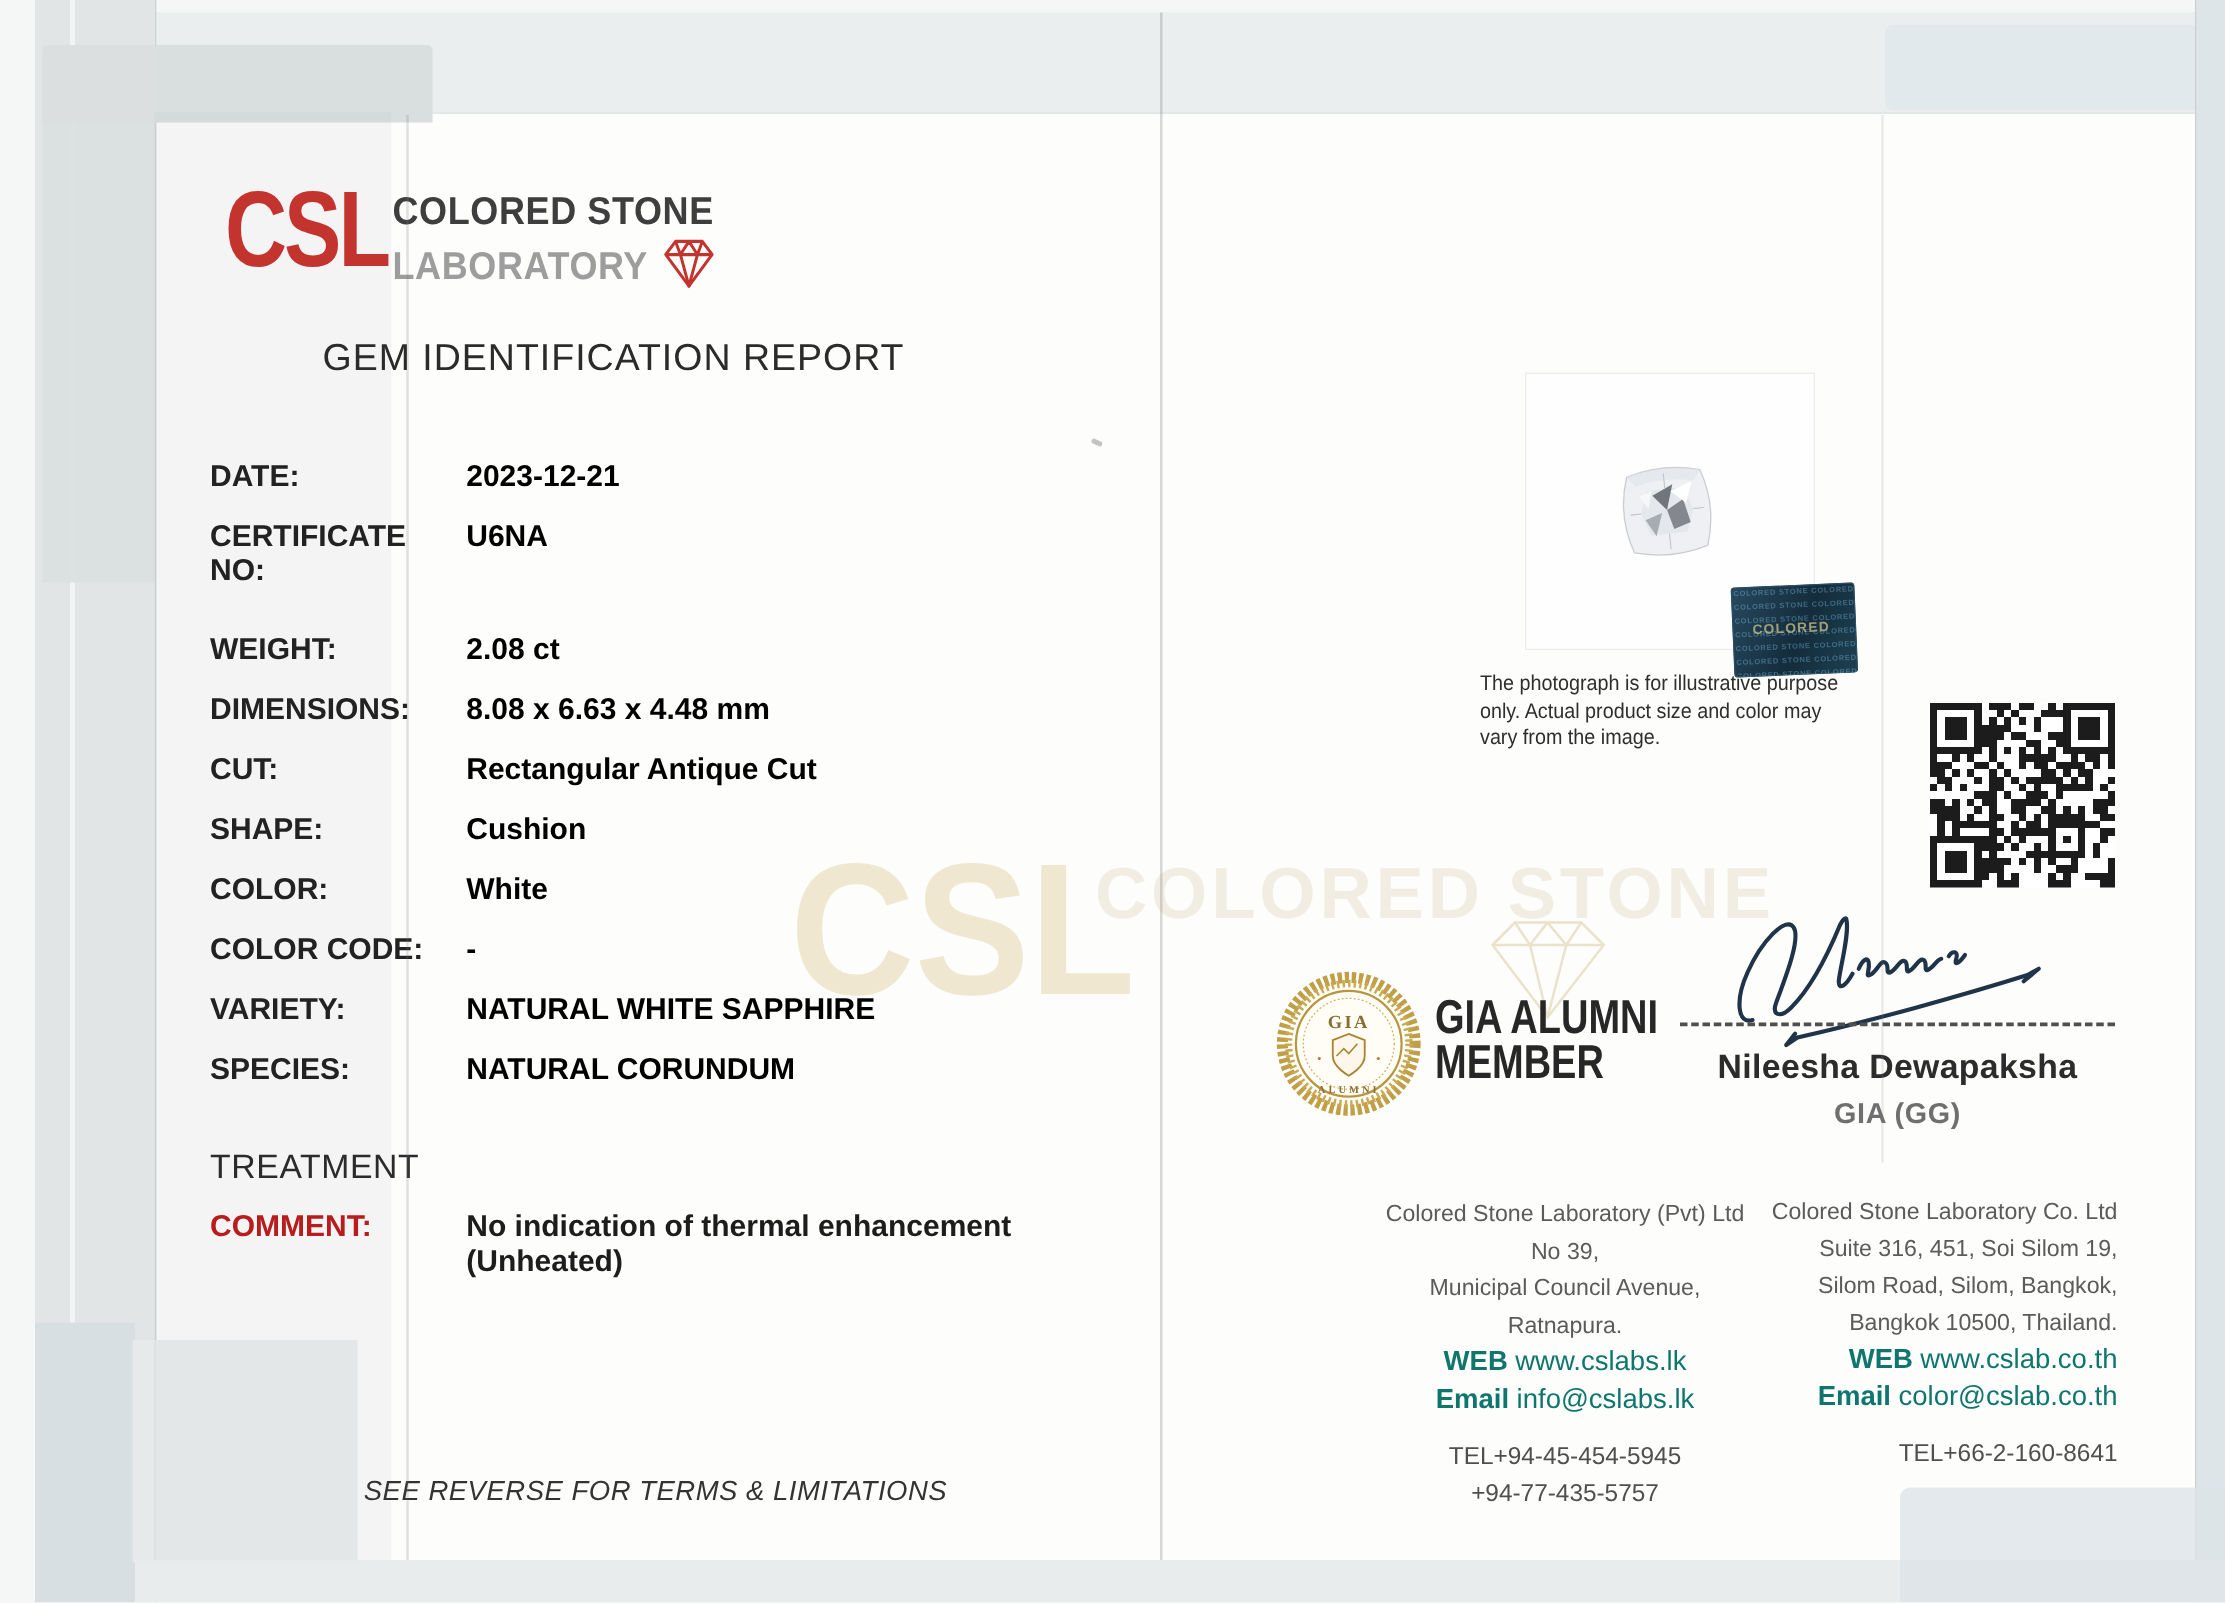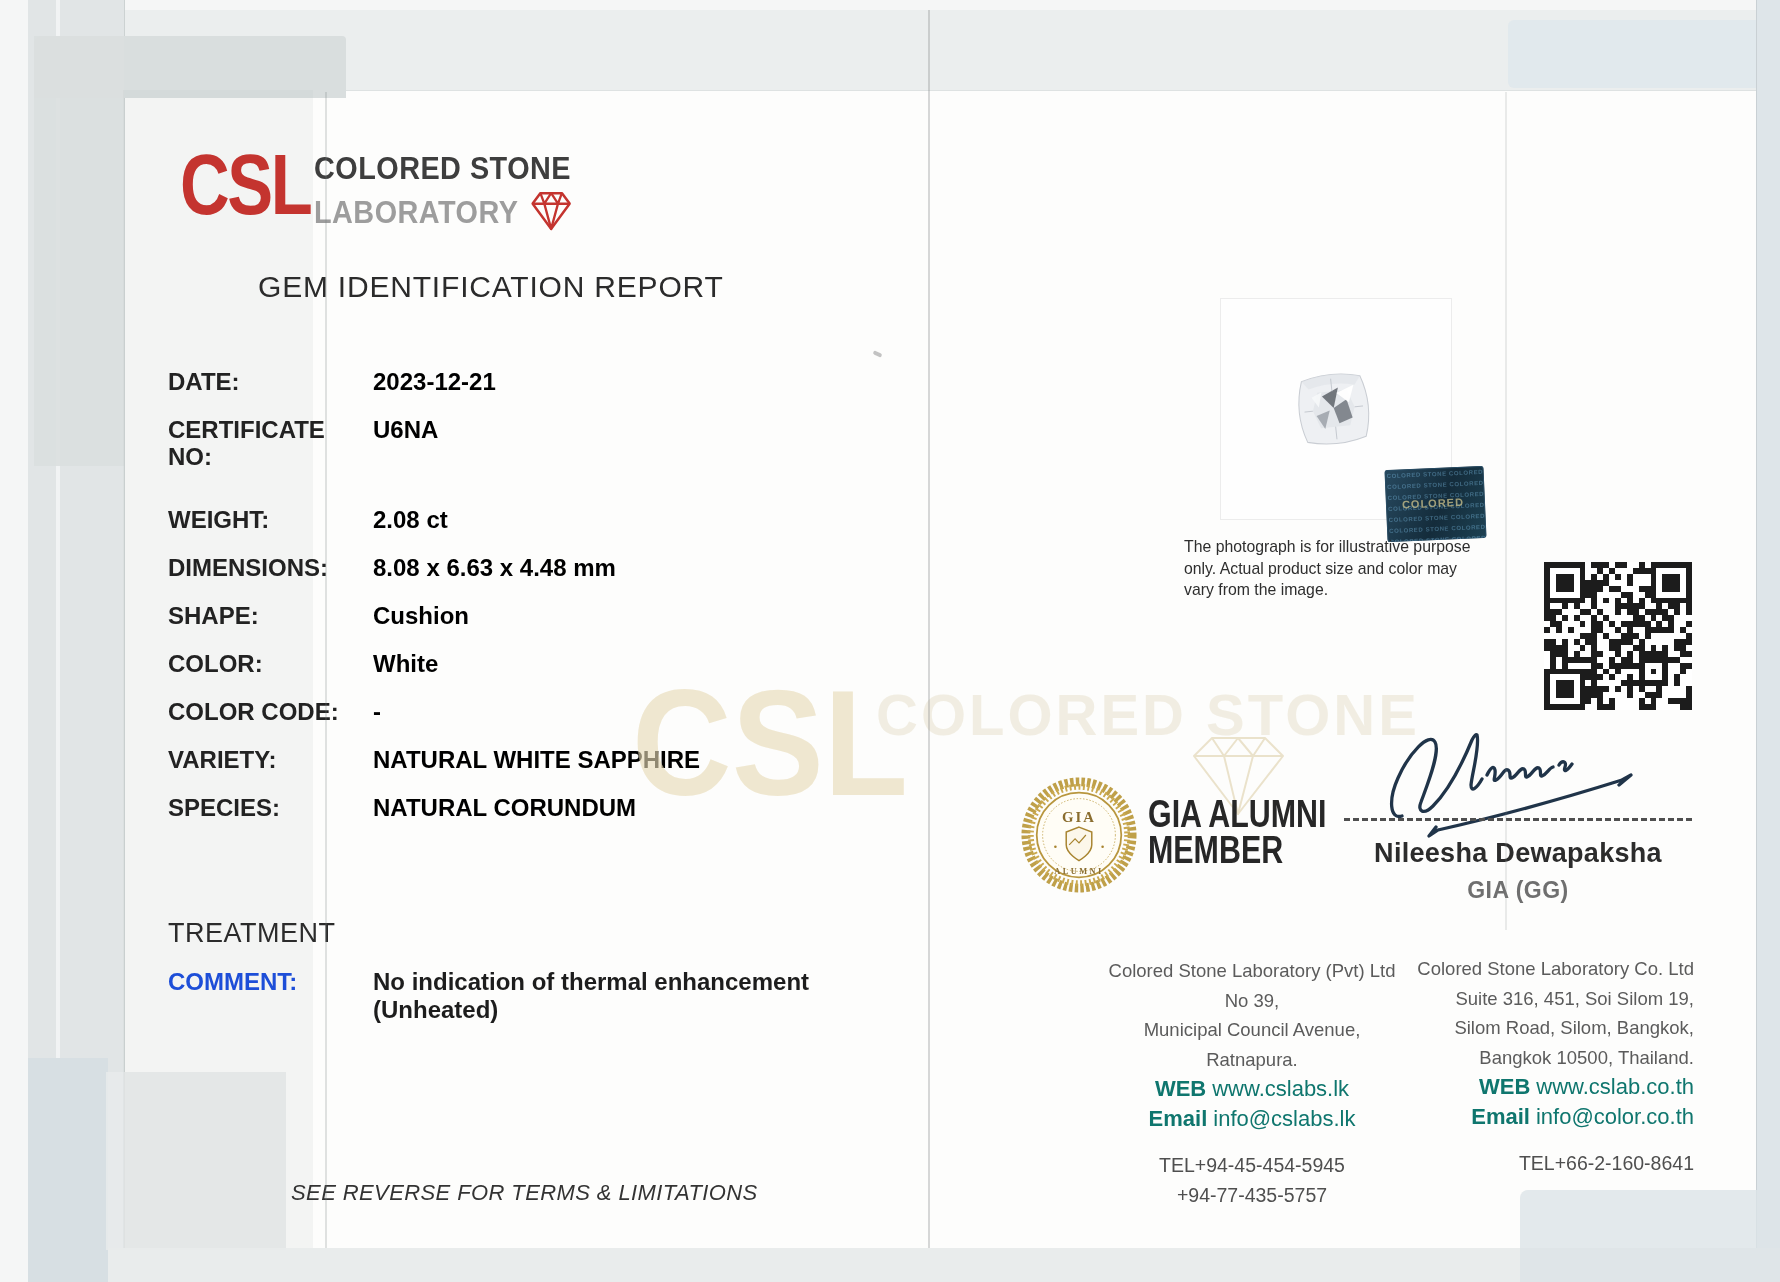--- a/index.html
+++ b/index.html
@@ -21,21 +21,21 @@
   .report-title{left:230px;top:270px;font-size:30px;color:#2b2b2b;letter-spacing:.8px;white-space:nowrap;}
 
   
   .fields{left:140px;top:368px;width:640px;}
   .frow{display:flex;margin-bottom:21px;font-weight:bold;font-size:24px;line-height:27px;color:#222;}
   .frow .flabel{width:205px;flex:none;}
   .frow .fvalue{color:#000000;white-space:nowrap;}
   .gap36{margin-top:36px;}
   .treatment{left:140px;top:918px;font-size:27px;color:#2b2b2b;letter-spacing:.5px;}
   .comment{left:140px;top:968px;display:flex;font-weight:bold;font-size:24px;line-height:28px;color:#1d1d1d;}
-  .comment .flabel{width:205px;flex:none;color:#1d4ed8;}
+  .comment .flabel{width:205px;flex:none;color:#b91c1c;}
   .reverse-note{left:263px;top:1180px;font-size:22px;color:#333;letter-spacing:.4px;white-space:nowrap;font-style:italic;}
 
   
   .photo-box{left:1192px;top:298px;width:230px;height:220px;background:#fefefe;border:1px solid #ececec;}
   .gem{left:1264px;top:372px;transform:rotate(-6deg);}
   .holo{left:1358px;top:468px;width:99px;height:72px;border-radius:3px;transform:rotate(-2.5deg);
         background:linear-gradient(115deg,#27495f,#142c3b 55%,#1d4152);overflow:hidden;box-shadow:0 0 0 1px #2a4e66 inset;}
   .holo-rows{position:absolute;left:2px;top:1px;width:200px;color:rgba(130,195,235,.38);font-size:6px;line-height:11px;letter-spacing:.6px;white-space:nowrap;font-weight:bold;}
   .holo-word{position:absolute;left:16px;top:29px;font-size:11px;letter-spacing:1px;color:rgba(205,195,140,.75);font-weight:bold;}
   .disclaimer{left:1156px;top:536px;font-size:17px;line-height:21.5px;color:#2e2e2e;transform:scaleX(.93);transform-origin:left top;white-space:nowrap;}
@@ -128,20 +128,24 @@
         <span class="flabel">CERTIFICATE NO:</span>
         <span class="fvalue">U6NA</span>
       </div>
     <div class="frow gap36">
         <span class="flabel">WEIGHT:</span>
         <span class="fvalue">2.08 ct</span>
       </div>
     <div class="frow">
         <span class="flabel">DIMENSIONS:</span>
         <span class="fvalue">8.08 x 6.63 x 4.48 mm</span>
+      </div>
+    <div class="frow">
+        <span class="flabel">CUT:</span>
+        <span class="fvalue">Rectangular Antique Cut</span>
       </div>
     <div class="frow">
         <span class="flabel">SHAPE:</span>
         <span class="fvalue">Cushion</span>
       </div>
     <div class="frow">
         <span class="flabel">COLOR:</span>
         <span class="fvalue">White</span>
       </div>
     <div class="frow">
@@ -607,21 +611,21 @@
     <div class="tel"><span class="clabel">TEL</span><span>+94-45-454-5945</span></div>
     <div class="tel" style="margin-top:0;">+94-77-435-5757</div>
   </div>
 
   <div class="abs content office office-r">
     <div>Colored Stone Laboratory Co. Ltd</div>
     <div>Suite 316, 451, Soi Silom 19,</div>
     <div>Silom Road, Silom, Bangkok,</div>
     <div>Bangkok 10500, Thailand.</div>
     <div class="contact"><span class="clabel">WEB</span><span>www.cslab.co.th</span></div>
-    <div class="contact"><span class="clabel">Email</span><span>info@color.co.th</span></div>
+    <div class="contact"><span class="clabel">Email</span><span>color@cslab.co.th</span></div>
     <div class="tel"><span class="clabel">TEL</span><span>+66-2-160-8641</span></div>
   </div>
 
   <div class="abs crease crease-a"></div>
   <div class="abs crease crease-b"></div>
   <div class="abs crease crease-c"></div>
 
 </div>
 
 </body></html>

